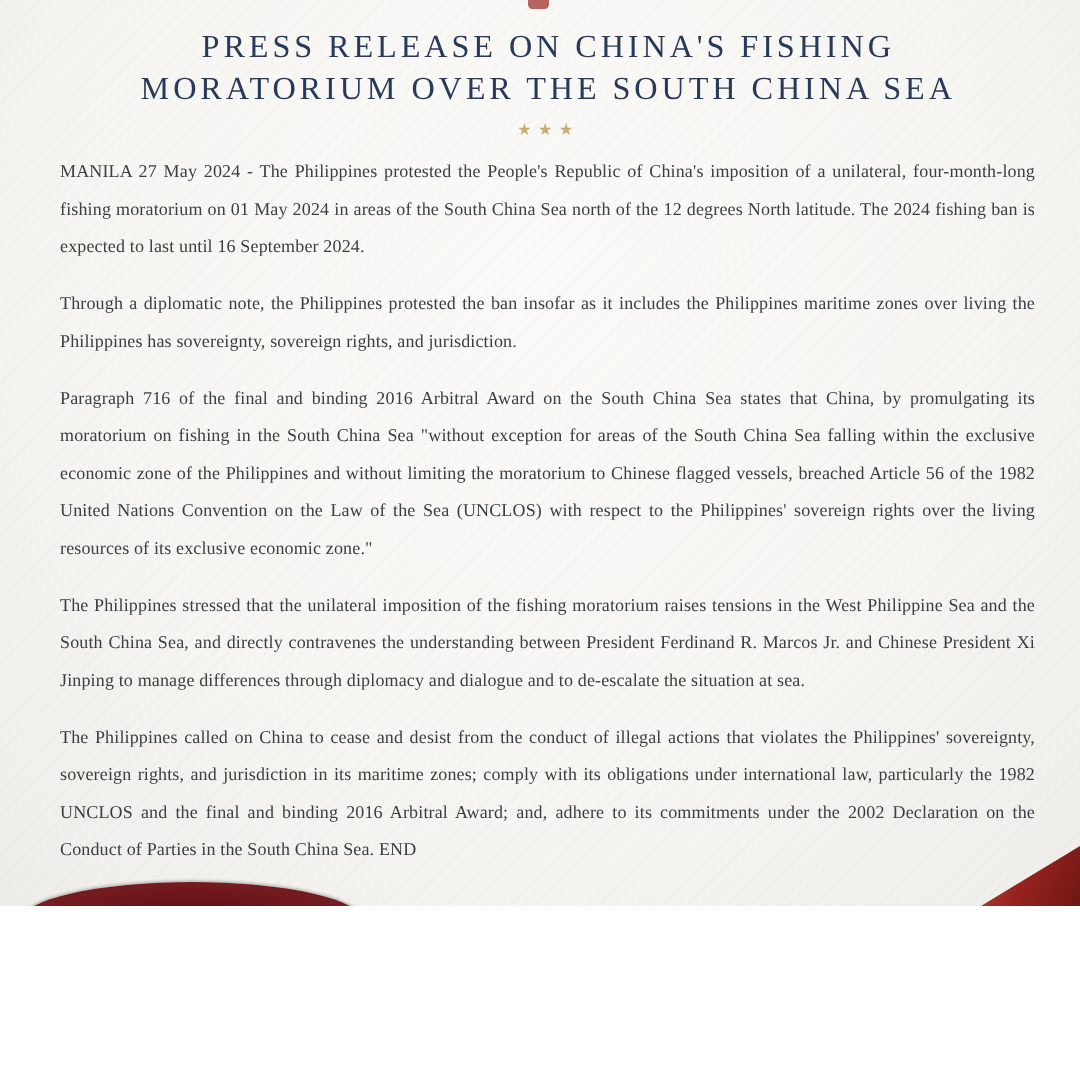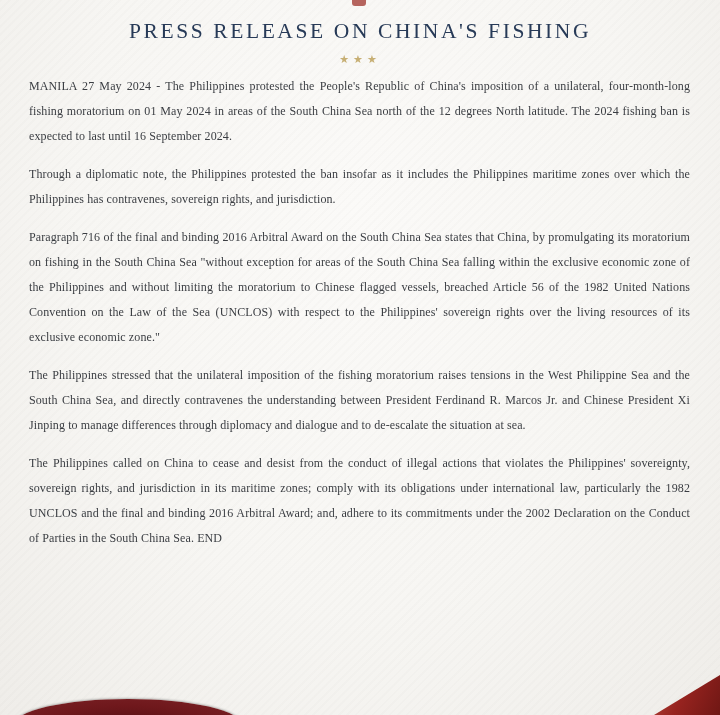--- a/index.html
+++ b/index.html
@@ -9,26 +9,27 @@
     --stars:#c7af74;
     --maroon:#6f181c;
     --corner_red:#97231f;
     --top_mark:#a94a43;
   }
   *{margin:0;padding:0;box-sizing:border-box;}
   html,body{width:720px;}
   body{font-family:"Liberation Serif", serif;}
   .page{
     position:relative;
-    width:720px;height:715px;
+    width:720px;height:604px;
     overflow:hidden;
     background:
       repeating-linear-gradient(135deg, rgba(60,55,45,0.016) 0 2px, rgba(255,255,255,0) 2px 6px),
       radial-gradient(ellipse at 50% 30%, #fbfaf8 0%, var(--background) 55%, #efede9 100%);
     color:var(--body_text);
+    padding-left:11px;
   }
   .top-mark{
     position:absolute;top:0;left:352px;width:14px;height:6px;
     background:var(--top_mark);
     border-radius:0 0 3px 3px;
     opacity:.85;
   }
   .header{
     padding-top:17px;
     text-align:center;
@@ -81,27 +82,28 @@
 </head>
 <body>
 
 <div class="page">
 
   <div class="top-mark"></div>
 
   <div class="header">
     <h1 class="title">
       <span>PRESS RELEASE ON CHINA'S FISHING</span>
+      <span>MORATORIUM OVER THE SOUTH CHINA SEA</span>
     </h1>
     <div class="stars"><span>★</span><span>★</span><span>★</span></div>
   </div>
 
   <article class="body">
     <p>MANILA 27 May 2024 - The Philippines protested the People's Republic of China's imposition of a unilateral, four-month-long fishing moratorium on 01 May 2024 in areas of the South China Sea north of the 12 degrees North latitude. The 2024 fishing ban is expected to last until 16 September 2024.</p>
-    <p>Through a diplomatic note, the Philippines protested the ban insofar as it includes the Philippines maritime zones over which the Philippines has contravenes, sovereign rights, and jurisdiction.</p>
+    <p>Through a diplomatic note, the Philippines protested the ban insofar as it includes the Philippines maritime zones over living the Philippines has sovereignty, sovereign rights, and jurisdiction.</p>
     <p>Paragraph 716 of the final and binding 2016 Arbitral Award on the South China Sea states that China, by promulgating its moratorium on fishing in the South China Sea "without exception for areas of the South China Sea falling within the exclusive economic zone of the Philippines and without limiting the moratorium to Chinese flagged vessels, breached Article 56 of the 1982 United Nations Convention on the Law of the Sea (UNCLOS) with respect to the Philippines' sovereign rights over the living resources of its exclusive economic zone."</p>
     <p>The Philippines stressed that the unilateral imposition of the fishing moratorium raises tensions in the West Philippine Sea and the South China Sea, and directly contravenes the understanding between President Ferdinand R. Marcos Jr. and Chinese President Xi Jinping to manage differences through diplomacy and dialogue and to de-escalate the situation at sea.</p>
     <p>The Philippines called on China to cease and desist from the conduct of illegal actions that violates the Philippines' sovereignty, sovereign rights, and jurisdiction in its maritime zones; comply with its obligations under international law, particularly the 1982 UNCLOS and the final and binding 2016 Arbitral Award; and, adhere to its commitments under the 2002 Declaration on the Conduct of Parties in the South China Sea. END</p>
   </article>
 
   <div class="deco-ellipse"></div>
   <div class="deco-corner"></div>
 
 </div>
 

